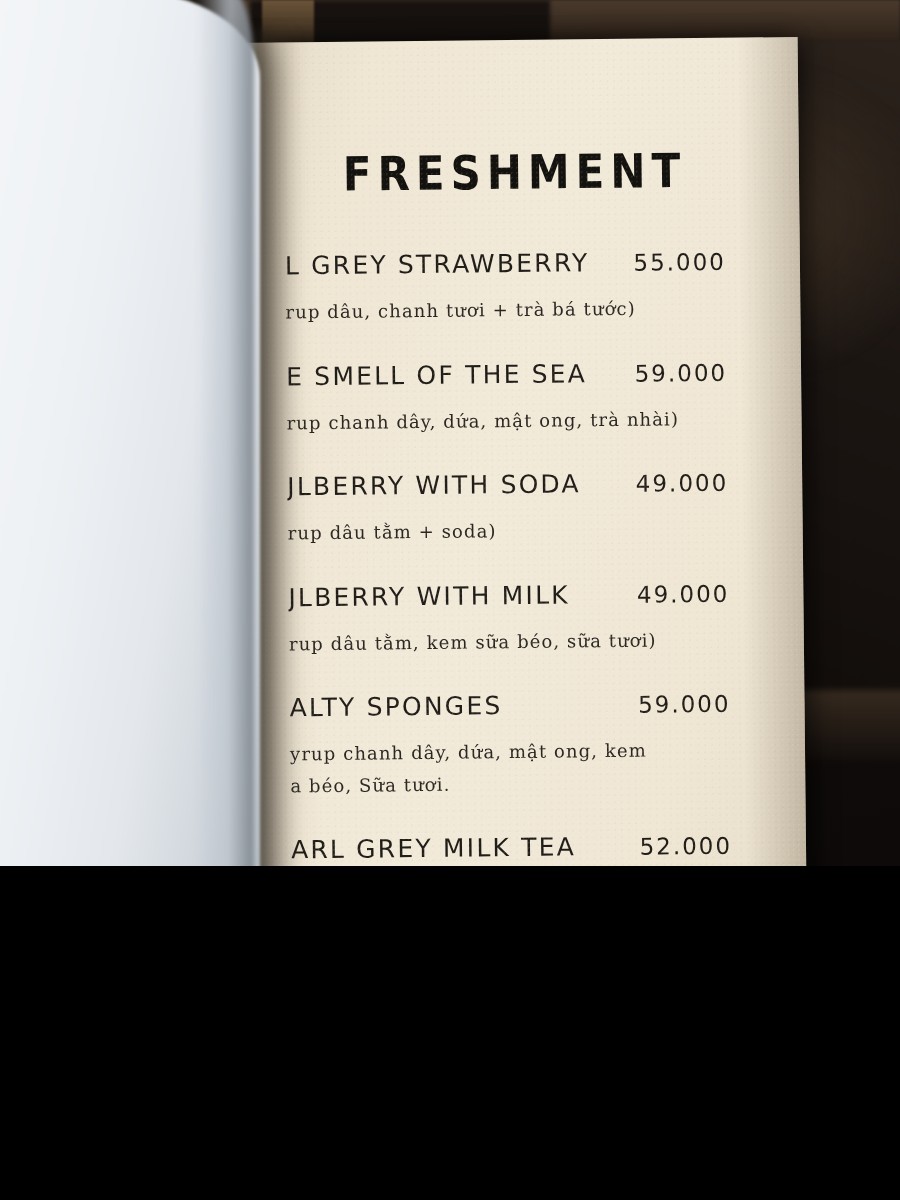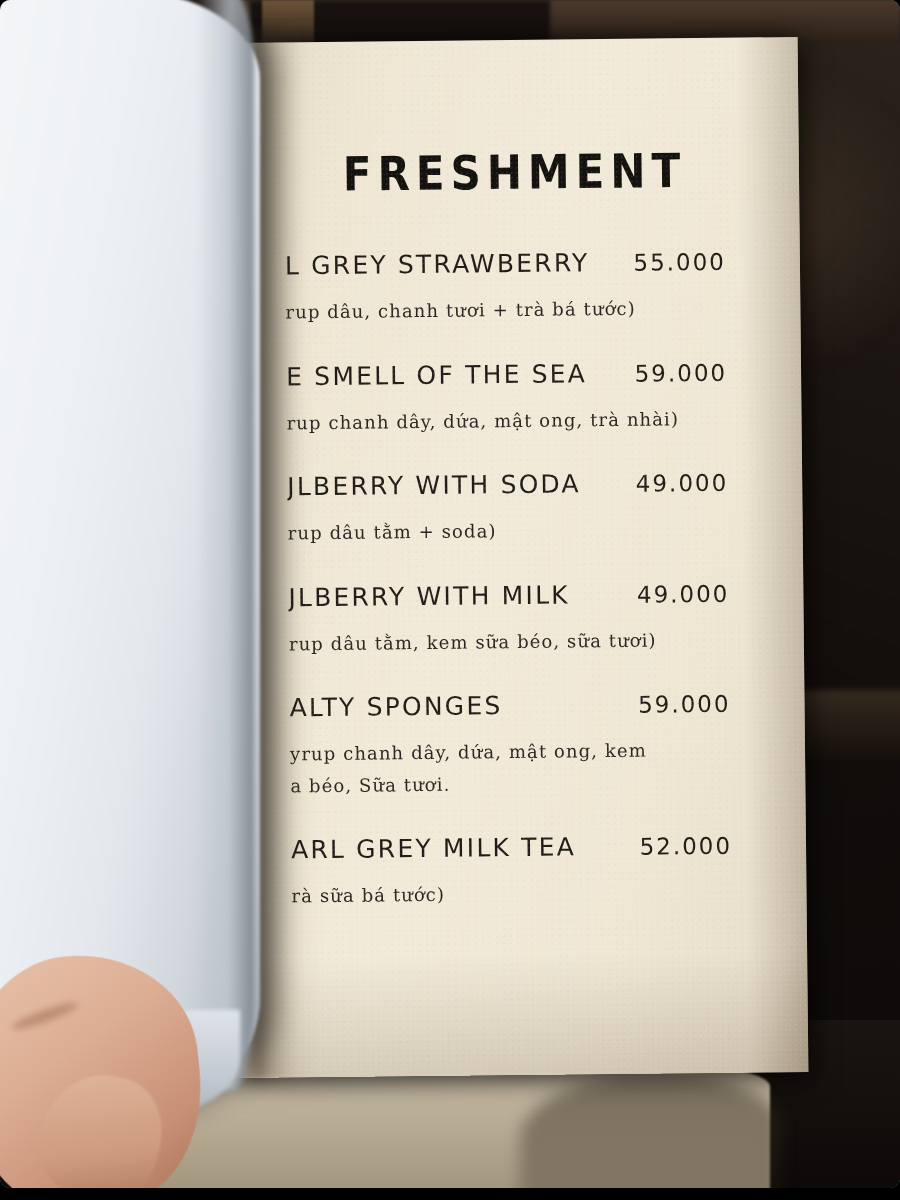--- a/index.html
+++ b/index.html
@@ -10,24 +10,23 @@
   body {
     width: 900px;
     height: 1200px;
     overflow: hidden;
     font-family: "DejaVu Sans", sans-serif;
   }
 
   #scene {
     position: relative;
     width: 900px;
-    height: 1188px;
+    height: 866px;
     overflow: hidden;
     background: #5eead4;
-    border-radius: 10px;
   }
 
   
   .bg-base {
     position: absolute;
     inset: 0;
     background:
       linear-gradient(170deg, #2a211b 0%, #1a1512 28%, #120e0c 60%, #0d0a09 100%);
   }
   .bg-wood-top {

